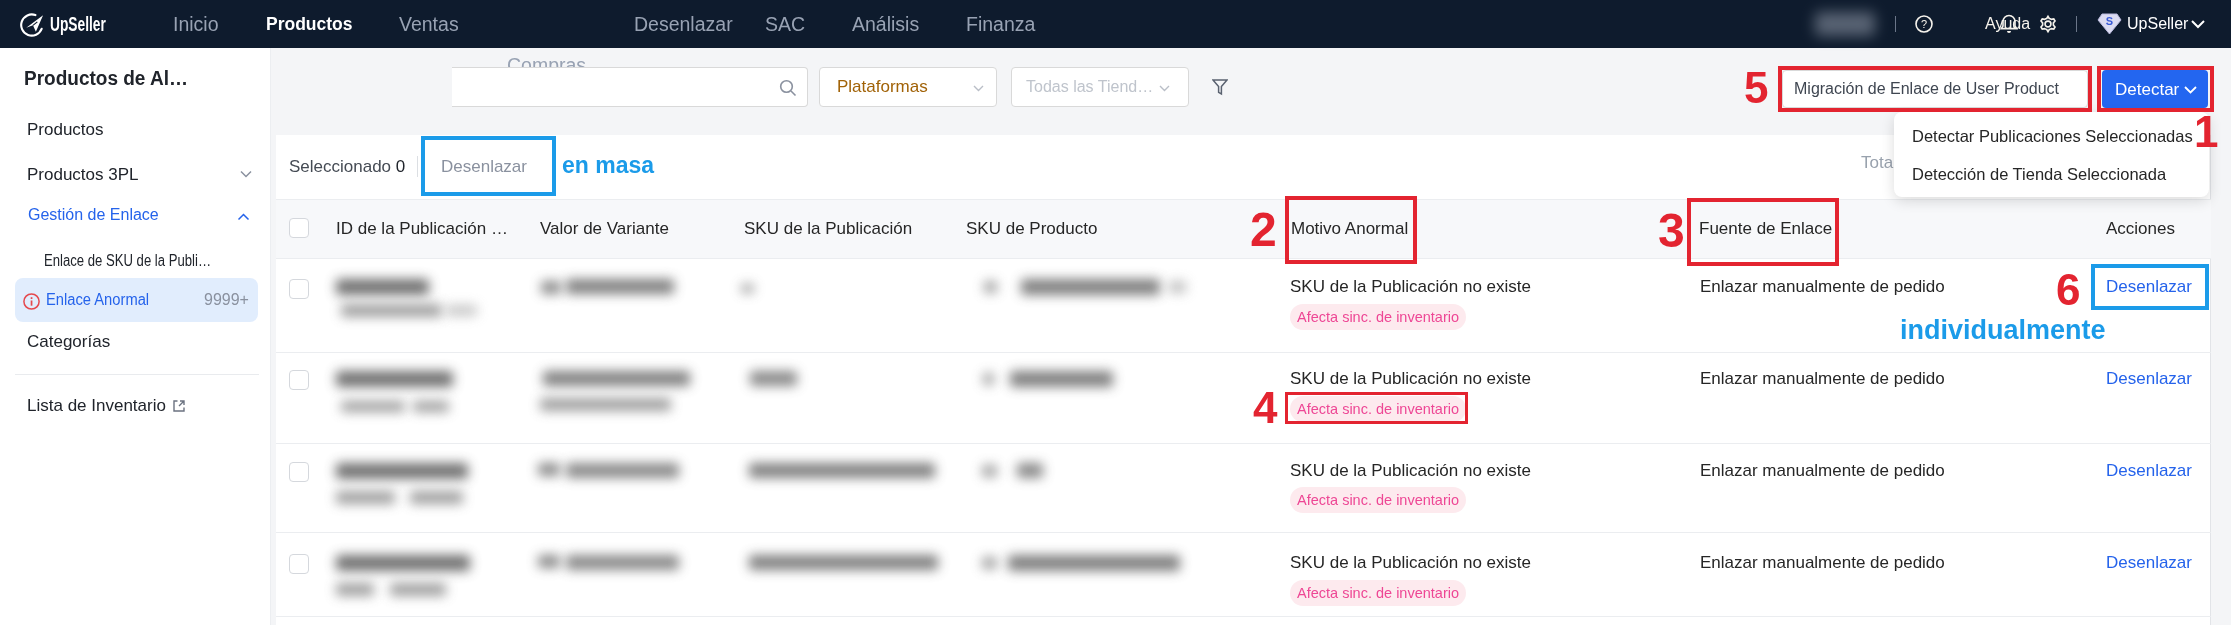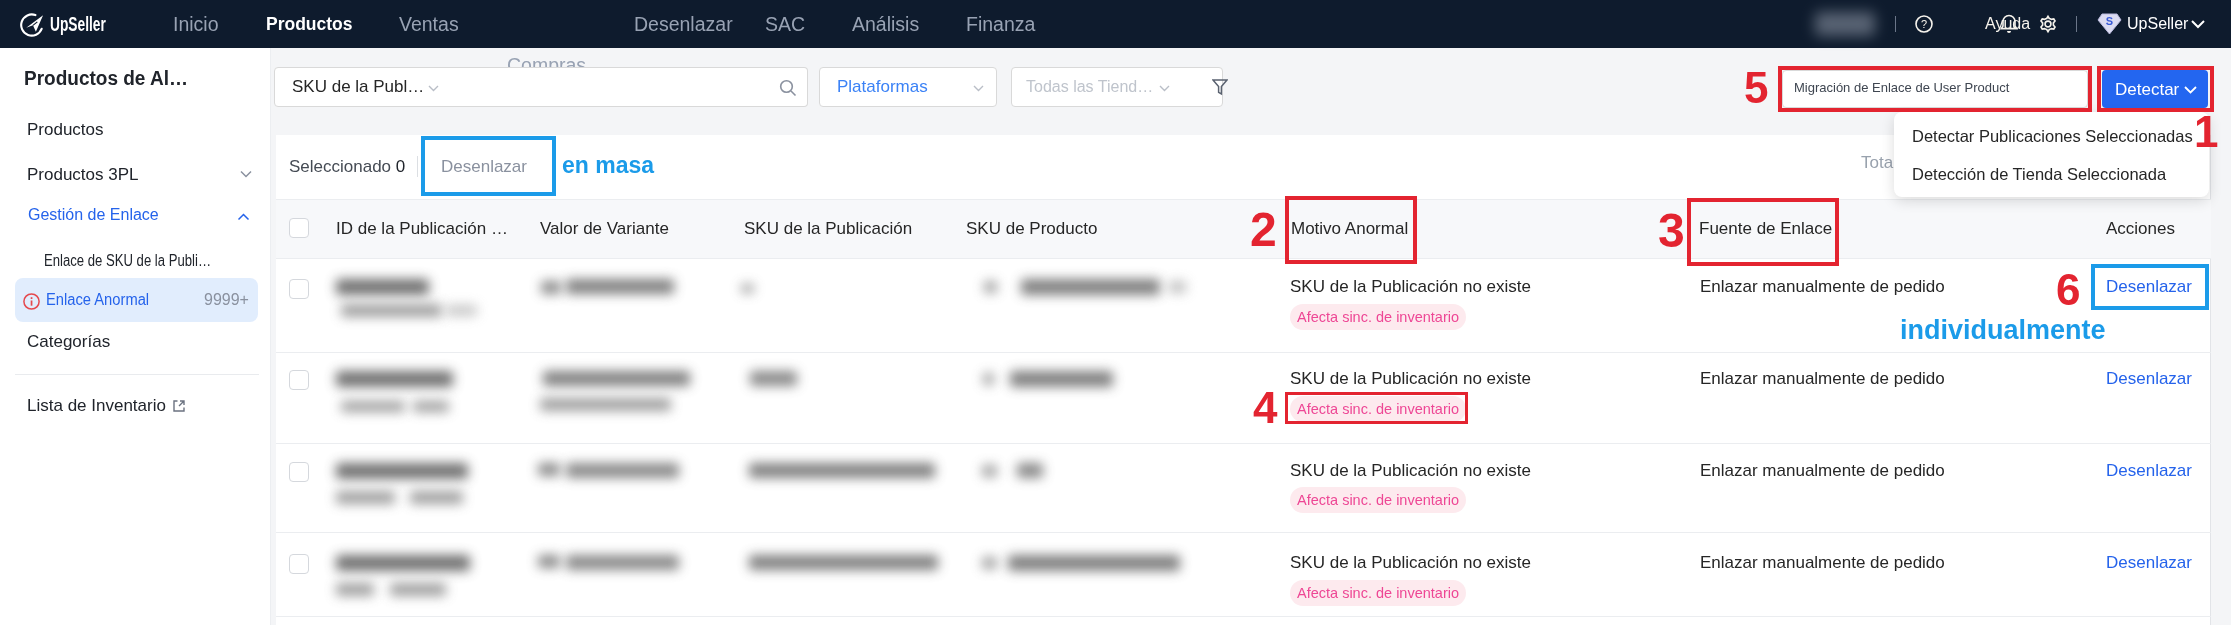--- a/index.html
+++ b/index.html
@@ -111,39 +111,33 @@
   <div class="abs" style="left:46px;top:291px;font-size:16px;color:#2563eb;transform:scaleX(.92);transform-origin:left center;">Enlace Anormal</div>
   <div class="abs" style="left:204px;top:291px;font-size:16px;color:#8a919f;">9999+</div>
   <div class="abs" style="left:27px;top:332px;font-size:17px;color:#20242b;">Categorías</div>
   <div class="abs" style="left:15px;top:374px;width:244px;height:1px;background:#e9ebee;"></div>
   <div class="abs" style="left:27px;top:396px;font-size:17px;color:#20242b;">Lista de Inventario</div>
   <svg class="abs" style="left:172px;top:399px" width="14" height="14" viewBox="0 0 14 14">
     <path d="M5.5 2 H2 v10 h10 V8.5" fill="none" stroke="#6b7280" stroke-width="1.4"></path>
     <path d="M8 2 h4 v4 M12 2 L7 7" fill="none" stroke="#6b7280" stroke-width="1.4"></path>
   </svg>
 
-  <div class="ctrl" style="left:274px;width:179px;border-radius:4px 0 0 4px;">
-    <div class="ctrl-text" style="position:absolute;left:17px;color:#262626;">SKU de la Publ…</div>
-    <svg class="abs" style="left:153px;top:17px" width="11" height="7" viewBox="0 0 11 7">
-        <path d="M1 1 l4.5 4.5 L10 1" fill="none" stroke="#b9bec7" stroke-width="1.4"></path>
-      </svg>
-  </div>
   <div class="ctrl" style="left:452px;width:356px;border-left:none;border-radius:0 4px 4px 0;">
     <svg class="abs" style="left:327px;top:11px" width="18" height="18" viewBox="0 0 18 18">
       <circle cx="7.5" cy="7.5" r="5.8" fill="none" stroke="#8a919f" stroke-width="1.6"></circle>
       <path d="M12 12 L16.5 16.5" stroke="#8a919f" stroke-width="1.6"></path>
     </svg>
   </div>
   <div class="ctrl" style="left:819px;width:178px;border-radius:4px;">
-    <div class="ctrl-text" style="position:absolute;left:17px;color:#3b82f6;">Plataformas</div>
+    <div class="ctrl-text" style="position:absolute;left:17px;color:#a16207;">Plataformas</div>
     <svg class="abs" style="left:153px;top:17px" width="11" height="7" viewBox="0 0 11 7">
         <path d="M1 1 l4.5 4.5 L10 1" fill="none" stroke="#b9bec7" stroke-width="1.4"></path>
       </svg>
   </div>
-  <div class="ctrl" style="left:1011px;width:212px;border-radius:4px;">
+  <div class="ctrl" style="left:1011px;width:178px;border-radius:4px;">
     <div class="ctrl-text" style="position:absolute;left:14px;color:#bfc4cc;font-size:16px;">Todas las Tiend…</div>
     <svg class="abs" style="left:147px;top:17px" width="11" height="7" viewBox="0 0 11 7">
         <path d="M1 1 l4.5 4.5 L10 1" fill="none" stroke="#b9bec7" stroke-width="1.4"></path>
       </svg>
   </div>
   <svg class="abs" style="left:1212px;top:79px" width="16" height="17" viewBox="0 0 16 17">
     <path d="M1 1 h14 l-5.6 6.6 v7.4 l-2.8-1.7 V7.6 Z" fill="none" stroke="#5a6270" stroke-width="1.5"></path>
   </svg>
 
   <div class="abs" style="left:289px;top:157px;font-size:17px;color:#454b54;">Seleccionado <span style="color:#20242b;">0</span></div>
@@ -224,21 +218,21 @@
   <div class="blob" style="left:336px;top:555px;width:134px;height:16px;background:#585858;"></div>
   <div class="blob" style="left:336px;top:583px;width:38px;height:13px;background:#8f8f8f;"></div>
   <div class="blob" style="left:390px;top:583px;width:56px;height:13px;background:#8f8f8f;"></div>
   <div class="blob" style="left:538px;top:555px;width:22px;height:13px;background:#757575;"></div>
   <div class="blob" style="left:566px;top:555px;width:113px;height:15px;background:#757575;"></div>
   <div class="blob" style="left:749px;top:555px;width:189px;height:15px;background:#6a6a6a;"></div>
   <div class="blob" style="left:982px;top:557px;width:15px;height:12px;background:#8f8f8f;"></div>
   <div class="blob" style="left:1008px;top:555px;width:172px;height:16px;background:#6a6a6a;"></div>
 
   <div class="abs" style="left:1782px;top:70px;width:306px;height:38px;background:#fff;border:1px solid #d9d9d9;border-radius:4px;"></div>
-  <div class="abs" style="left:1794px;top:80px;font-size:13px;color:#3f4651;">Migración de Enlace de User Product</div>
+  <div class="abs" style="left:1794px;top:80px;font-size:16px;color:#3f4651;">Migración de Enlace de User Product</div>
   <div class="abs" style="left:2102px;top:70px;width:106px;height:38px;background:#2366f0;border-radius:4px;"></div>
   <div class="abs" style="left:2115px;top:80px;font-size:17px;color:#fff;">Detectar</div>
   <svg class="abs" style="left:2184px;top:86px" width="13" height="8" viewBox="0 0 13 8">
       <path d="M1 1 l5.5 5.5 L12 1" fill="none" stroke="#fff" stroke-width="1.8"></path>
     </svg>
 
   <div class="abs" style="left:1894px;top:112px;width:315px;height:85px;background:#fff;box-shadow:0 4px 14px rgba(0,0,0,.14);border-radius:8px;"></div>
   <div class="abs" style="left:1912px;top:127px;font-size:16.5px;color:#262626;">Detectar Publicaciones Seleccionadas</div>
   <div class="abs" style="left:1912px;top:165px;font-size:16.5px;color:#262626;">Detección de Tienda Seleccionada</div>
 

